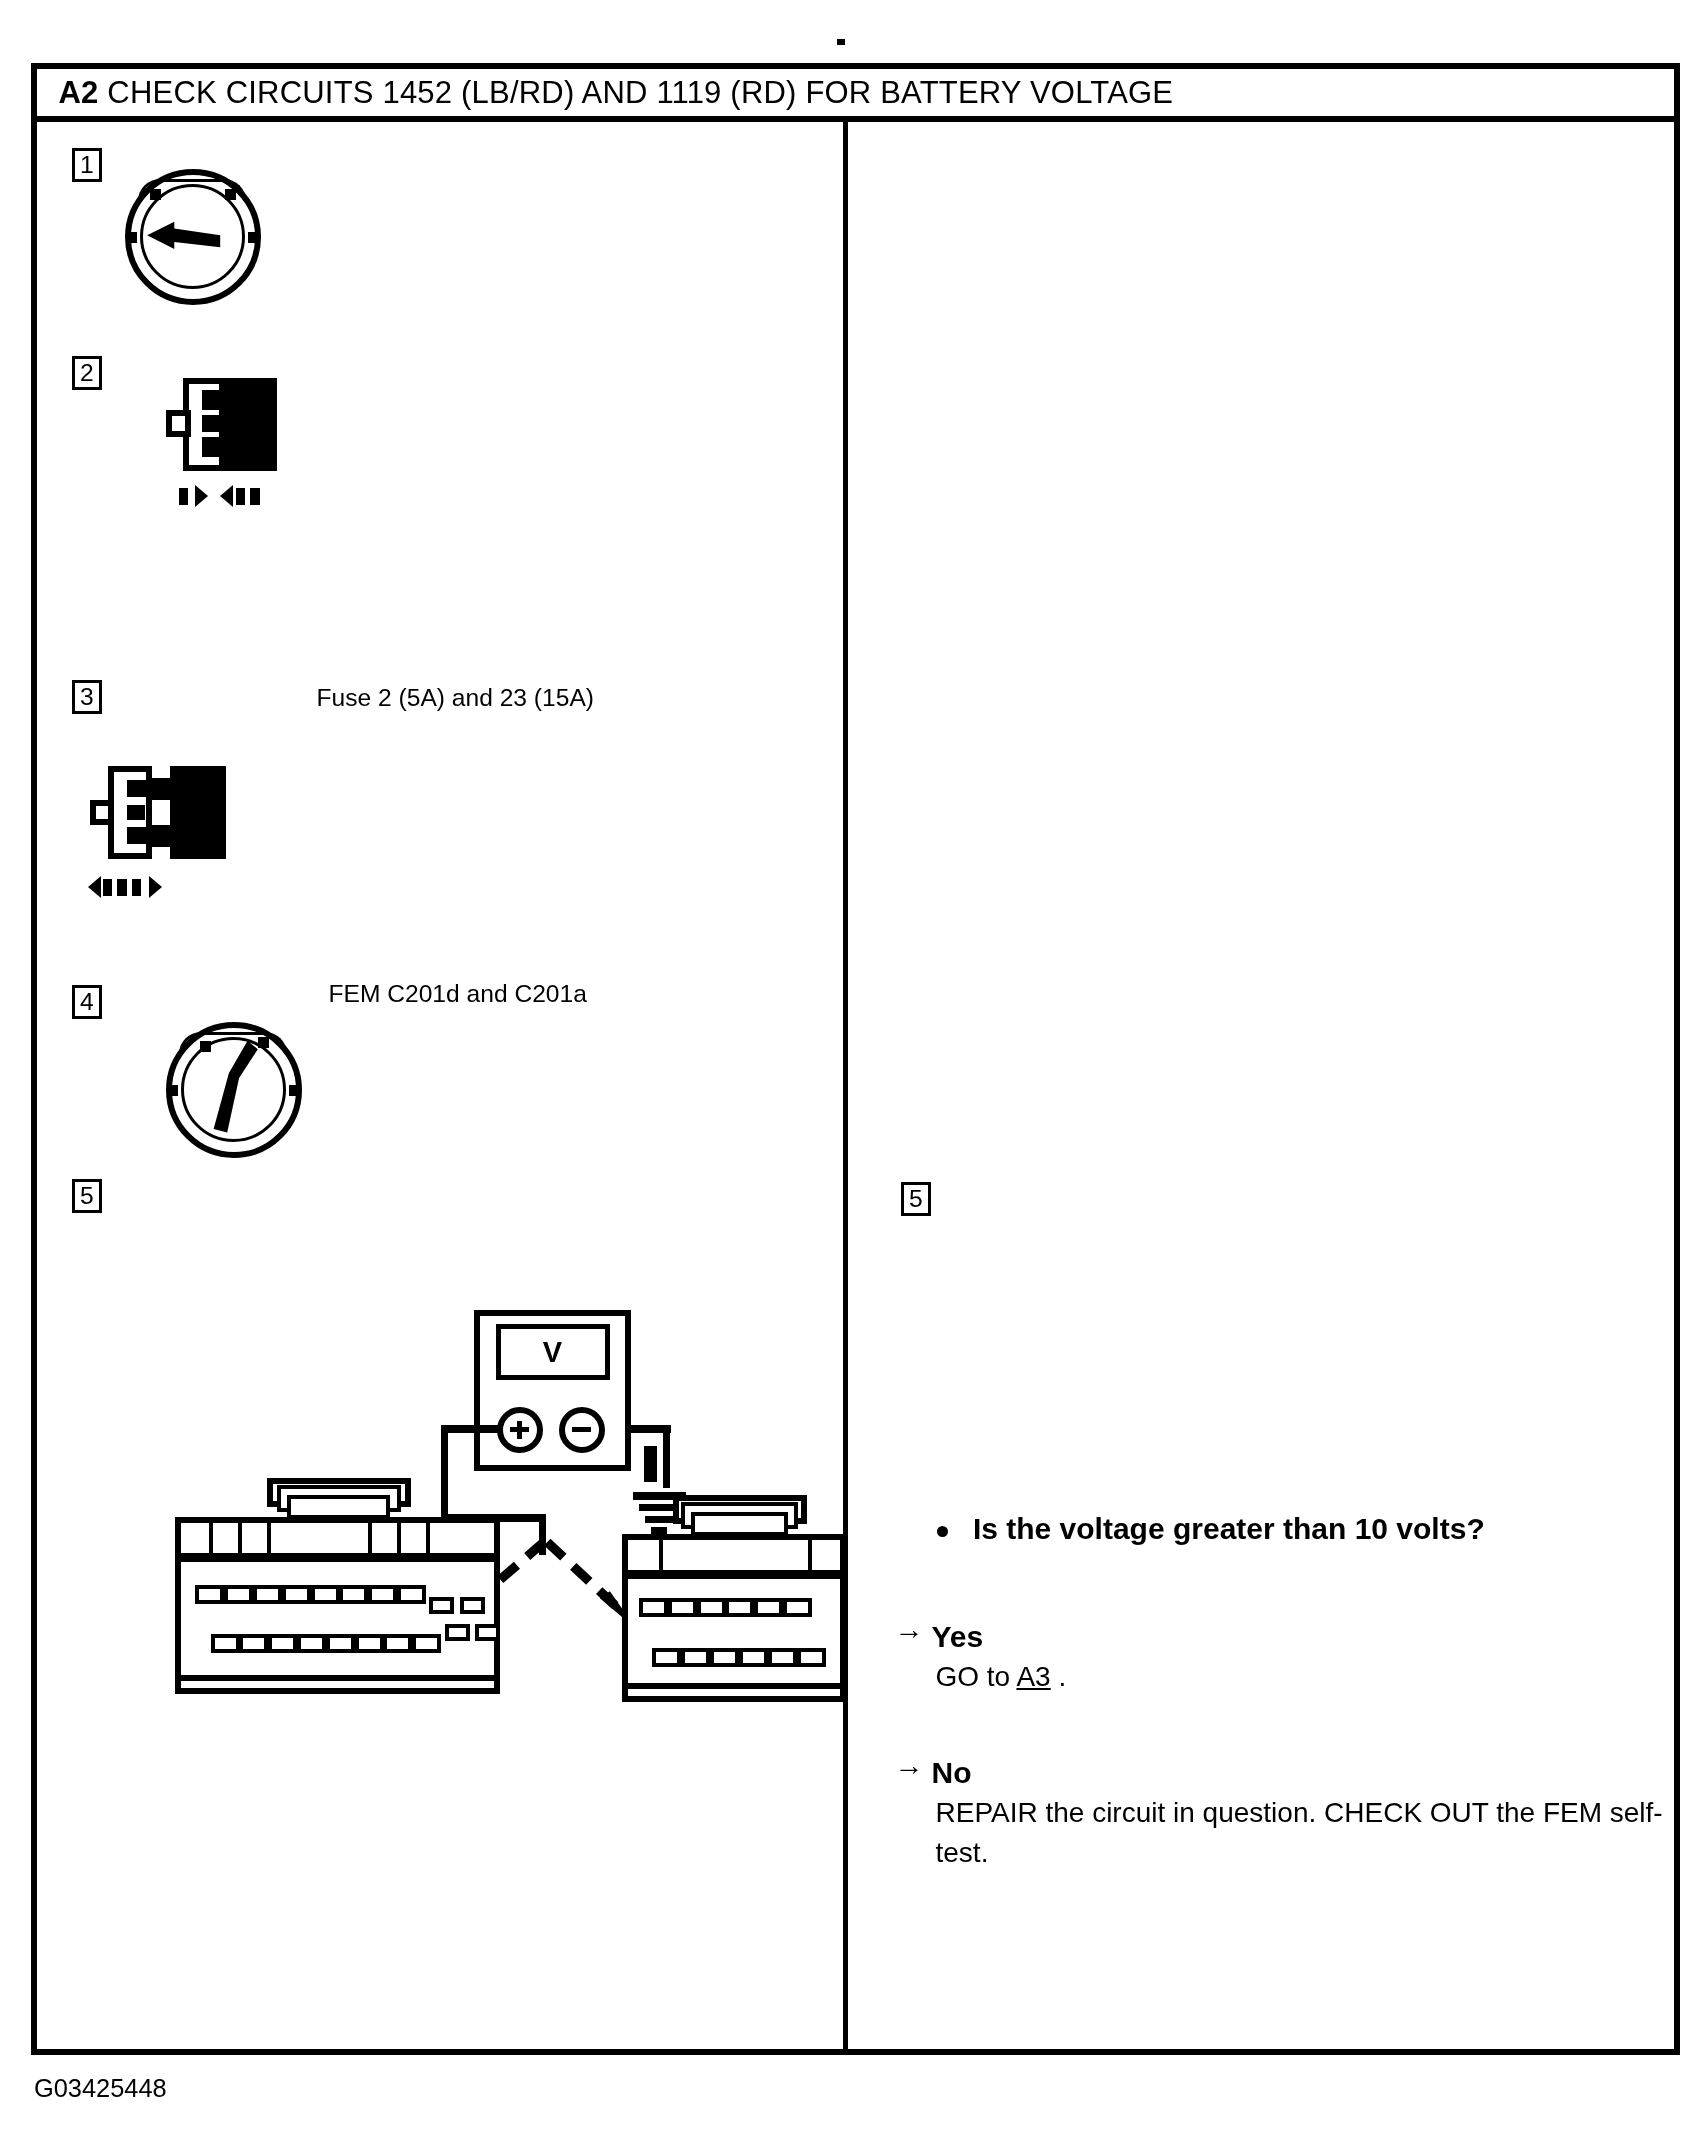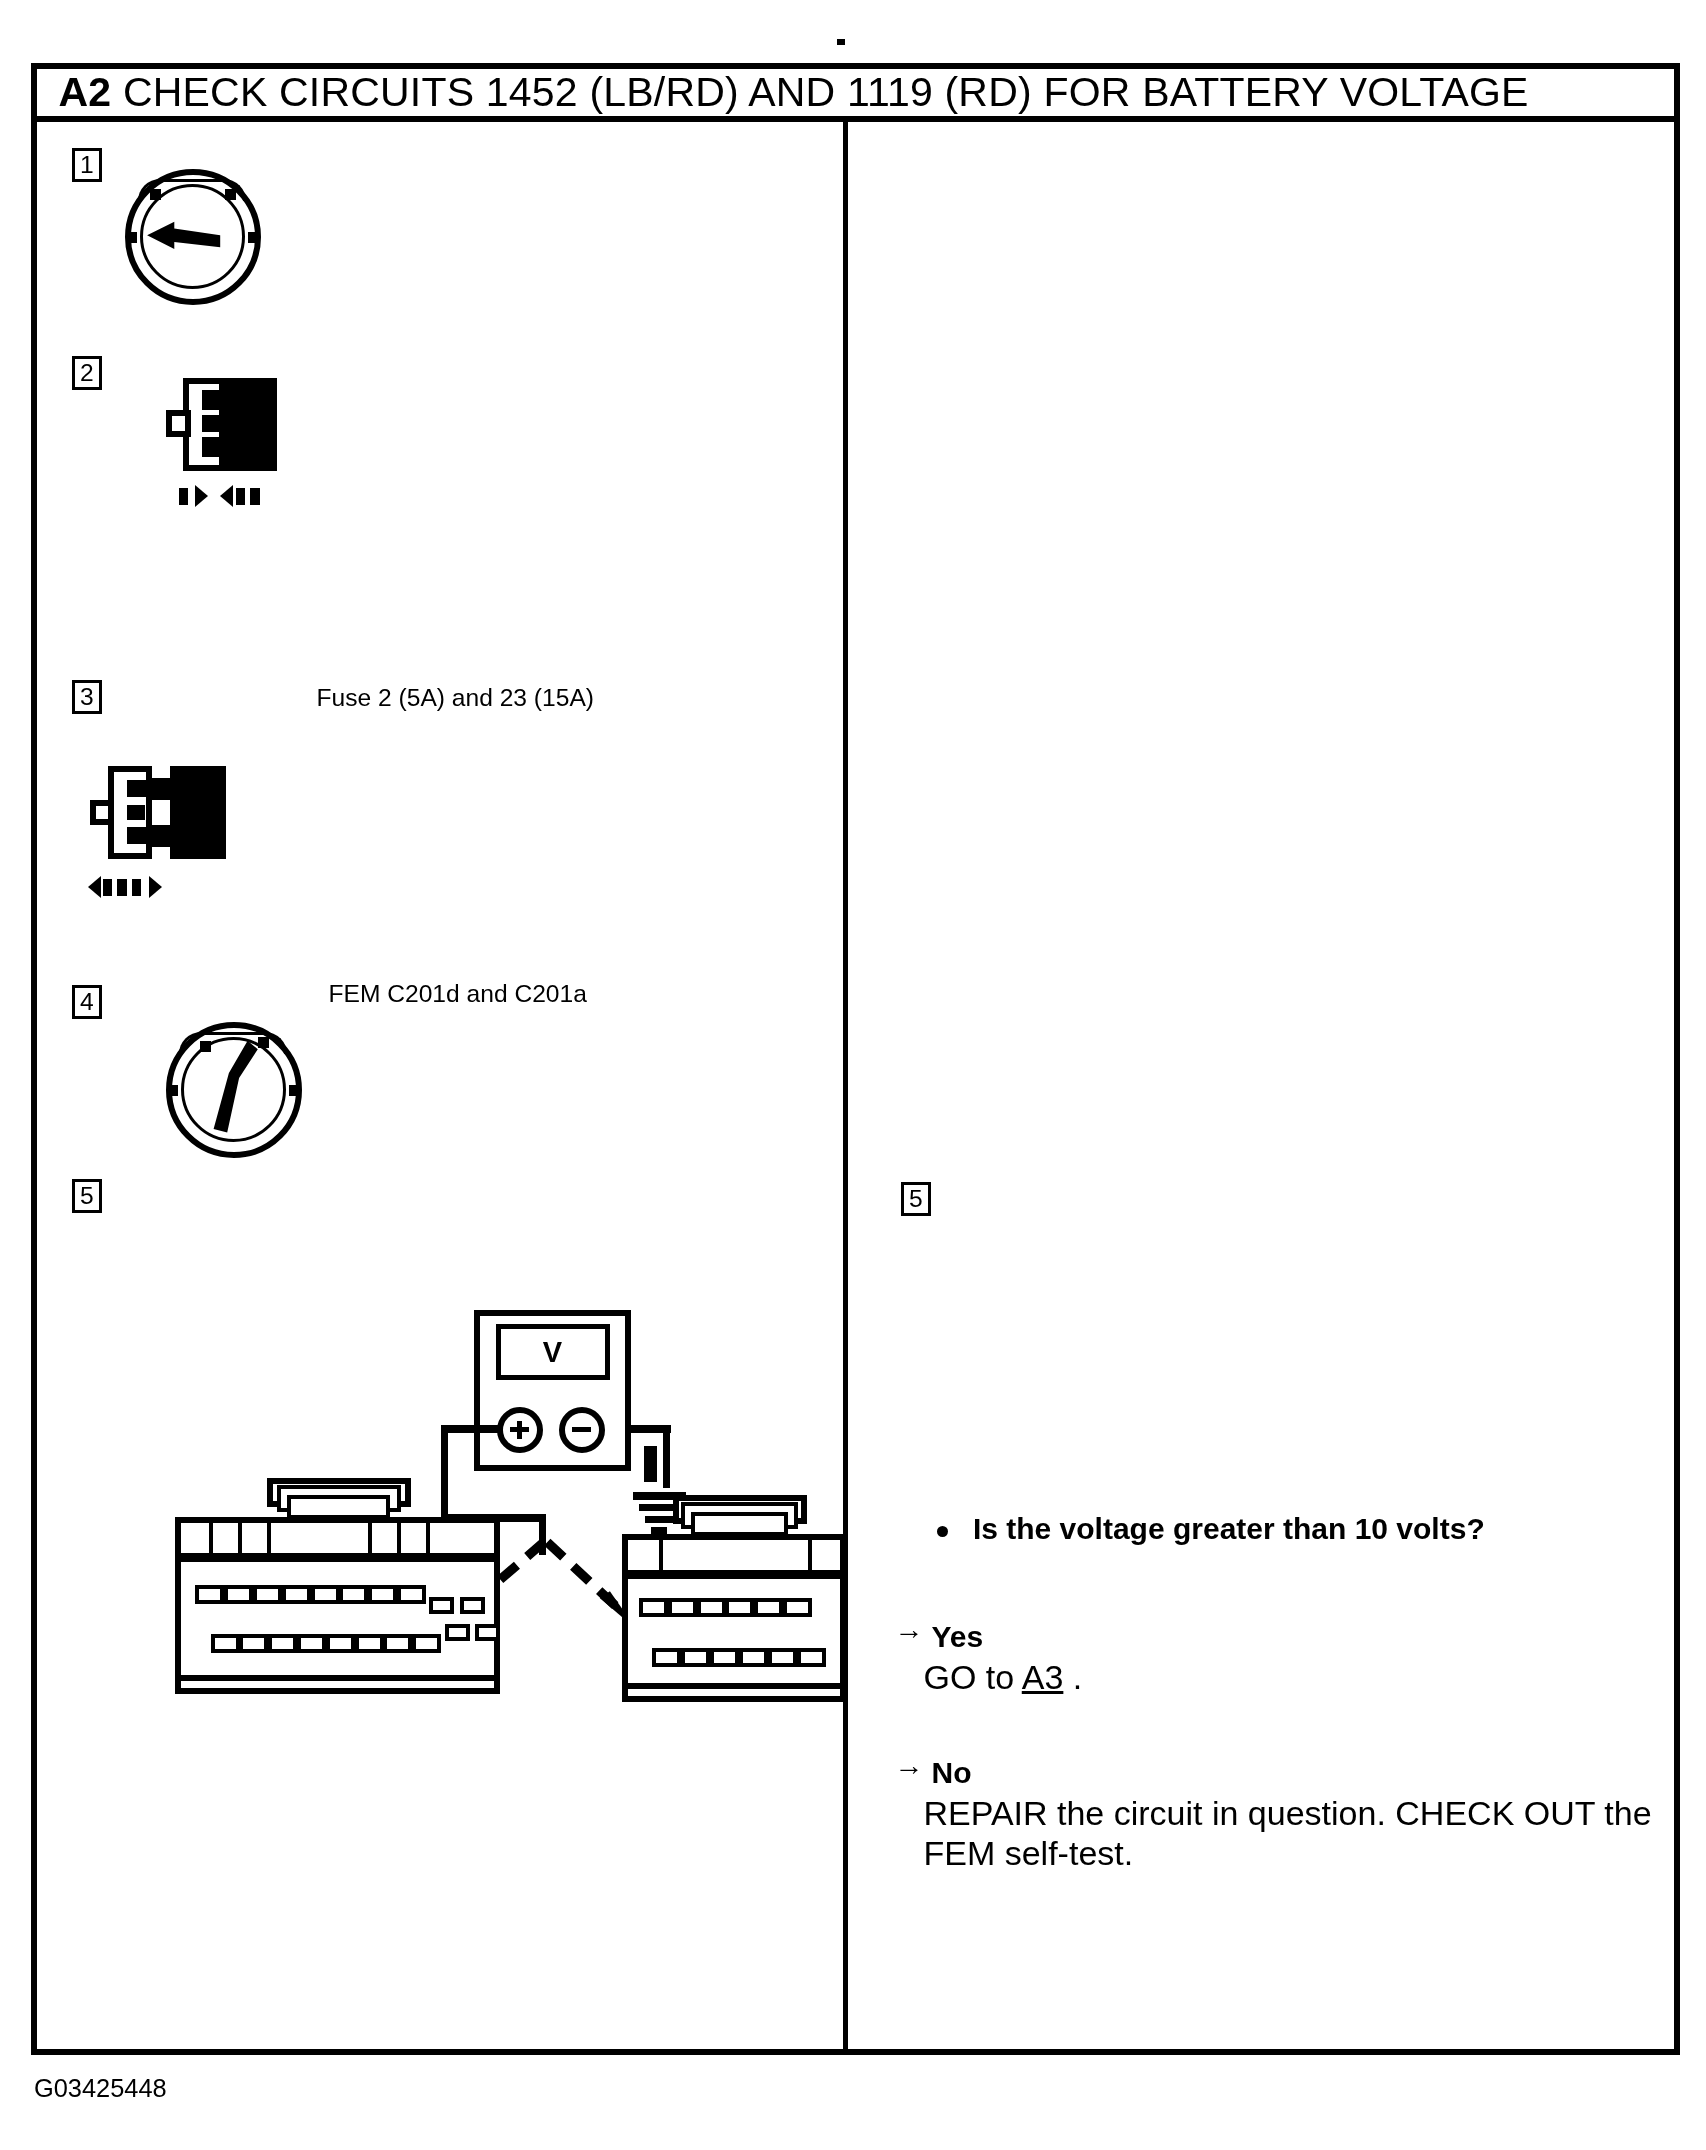--- a/index.html
+++ b/index.html
@@ -42,21 +42,21 @@
     top: 0;
     right: 0;
     height: 53px;
     border-bottom: 6px solid #000;
     box-sizing: border-box;
     display: flex;
     align-items: center;
     padding-left: 22px;
   }
   .header-text {
-    font-size: 41px;
+    font-size: 31px;
     letter-spacing: 0.2px;
     white-space: nowrap;
   }
   .header-text .code { font-weight: bold; }
   
   .body-area {
     position: absolute;
     left: 0;
     top: 53px;
     right: 0;
@@ -260,22 +260,22 @@
   }
   .branch .label {
     position: absolute;
     left: 37px; top: 0;
     font-size: 30px;
     font-weight: bold;
     line-height: 34px;
   }
   .branch .detail {
     position: absolute;
-    left: 29px; top: 37px;
-    font-size: 34px;
+    left: 41px; top: 37px;
+    font-size: 28px;
     line-height: 40px;
     white-space: nowrap;
   }
   .branch .detail.wrap { white-space: normal; width: 729px; }
   .uline { text-decoration: underline; }
   .footer {
     position: absolute;
     left: 34px;
     top: 2074px;
     font-size: 25.4px;

